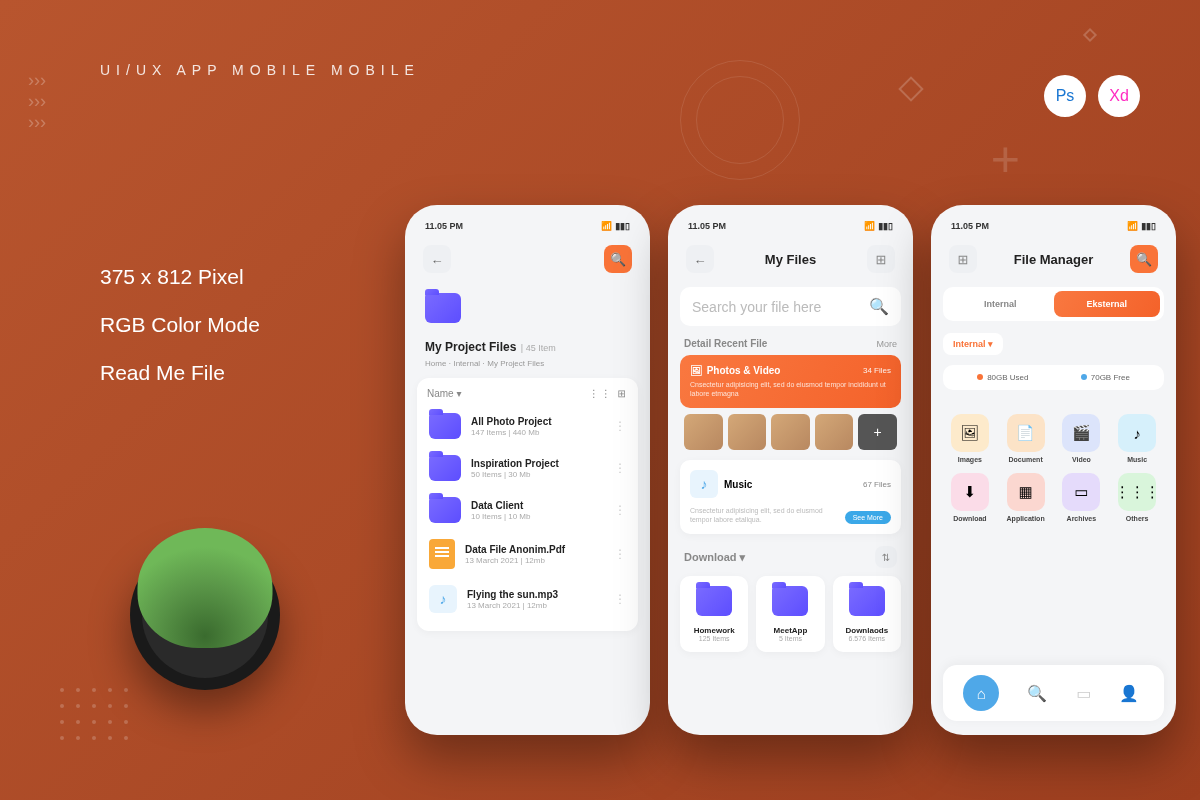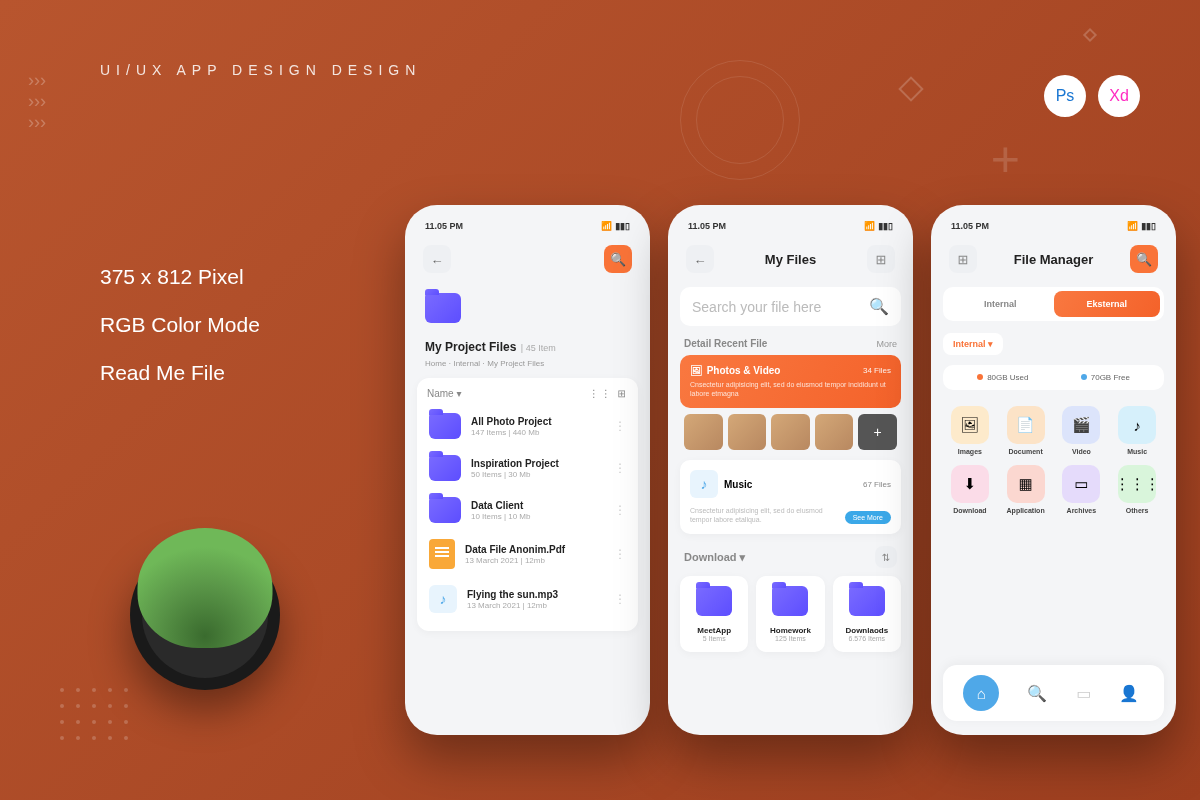--- a/index.html
+++ b/index.html
@@ -78,21 +78,21 @@
 .tabs{display:flex;background:#fff;border-radius:10px;padding:4px;margin-bottom:12px}
 .tab{flex:1;text-align:center;padding:8px;font-size:9px;font-weight:600;border-radius:8px;color:#888}
 .tab.active{background:linear-gradient(120deg,#f97840,#f4622a);color:#fff}
 .dropdown{font-size:9px;color:#f97338;font-weight:600;padding:6px 10px;background:#fff;border-radius:8px;display:inline-block;margin-bottom:10px}
 .usage-card{background:linear-gradient(120deg,#fa8a4e,#f4622a);border-radius:12px;padding:16px;color:#fff;display:flex;align-items:center;gap:16px;margin-bottom:10px}
 .donut{width:56px;height:56px;border-radius:50%;background:conic-gradient(#fff 0 280deg,rgba(255,255,255,.3) 280deg 360deg);position:relative}
 .donut::after{content:'';position:absolute;inset:14px;background:linear-gradient(120deg,#fa8a4e,#f4622a);border-radius:50%}
 .usage-pct{font-size:22px;font-weight:800}
 .usage-pct small{font-size:11px}
 .usage-lbl{font-size:9px;opacity:.9}
-.usage-legend{background:#fff;border-radius:10px;padding:8px;display:flex;justify-content:space-around;margin-bottom:16px;font-size:8px;color:#666}
+.usage-legend{background:#fff;border-radius:10px;padding:8px;display:flex;justify-content:space-around;margin-bottom:24px;font-size:8px;color:#666}
 .legend-dot{display:inline-block;width:6px;height:6px;border-radius:50%;margin-right:4px}
 .cat-grid{display:grid;grid-template-columns:repeat(4,1fr);gap:10px;padding:0 4px}
 .cat-item{text-align:center}
 .cat-ico{width:38px;height:38px;border-radius:10px;margin:0 auto 4px;display:flex;align-items:center;justify-content:center;font-size:15px}
 .cat-name{font-size:7px;font-weight:600;color:#444}
 .bottom-nav{position:absolute;bottom:14px;left:12px;right:12px;background:#fff;border-radius:14px;padding:10px;display:flex;justify-content:space-around;align-items:center;box-shadow:0 -2px 12px rgba(0,0,0,.05)}
 .nav-home{width:36px;height:36px;background:#4fa8e8;border-radius:50%;color:#fff;display:flex;align-items:center;justify-content:center;font-size:15px;margin-left:-4px}
 .nav-ico{color:#ccc;font-size:16px}
 </style>
 </head>
@@ -120,21 +120,21 @@
     <span></span>
     <span></span>
     <span></span>
     <span></span>
     <span></span>
     <span></span>
     <span></span>
   </div>
 
 <div class="header">
-  <p>UI/UX APP DESIGN DESIGN</p>
+  <p>UI/UX APP MOBILE MOBILE</p>
 </div>
 
 <div class="tool-badges">
   <div class="tool-badge ps-badge">Ps</div>
   <div class="tool-badge xd-badge">Xd</div>
 </div>
 
 <div class="features" id="features-list">
     <div>375 x 812 Pixel</div>
     <div>RGB Color Mode</div>
@@ -256,22 +256,22 @@
       <div style="display:flex;justify-content:space-between;align-items:flex-end;margin-top:4px">
         <div class="mc-desc" style="flex:1;padding-right:8px">Cnsectetur adipisicing elit, sed do eiusmod tempor labore etaliqua.</div>
         <span class="see-more">See More</span>
       </div>
     </div>
     <div class="list-head" style="padding:0 4px;margin:12px 0 4px">
       <span class="sec-title" style="font-size:11px">Download ▾</span>
       <span class="btn-round btn-grid" style="width:22px;height:22px;font-size:10px">⇅</span>
     </div>
     <div class="folders-row" id="p2-folders">
+        <div class="folder-card"><div class="folder-icon"></div><div class="fc-name">Homework</div><div class="fc-meta">125 Items</div></div>
         <div class="folder-card"><div class="folder-icon"></div><div class="fc-name">MeetApp</div><div class="fc-meta">5 Items</div></div>
-        <div class="folder-card"><div class="folder-icon"></div><div class="fc-name">Homework</div><div class="fc-meta">125 Items</div></div>
         <div class="folder-card"><div class="folder-icon"></div><div class="fc-name">Downlaods</div><div class="fc-meta">6.576 Items</div></div>
       </div>
   </div>
 
   <div class="phone">
     <div class="notch"></div>
     <div class="status-bar">
         <span>11.05 PM</span>
         <span class="status-icons">📶 ▮▮▯</span>
       </div>

